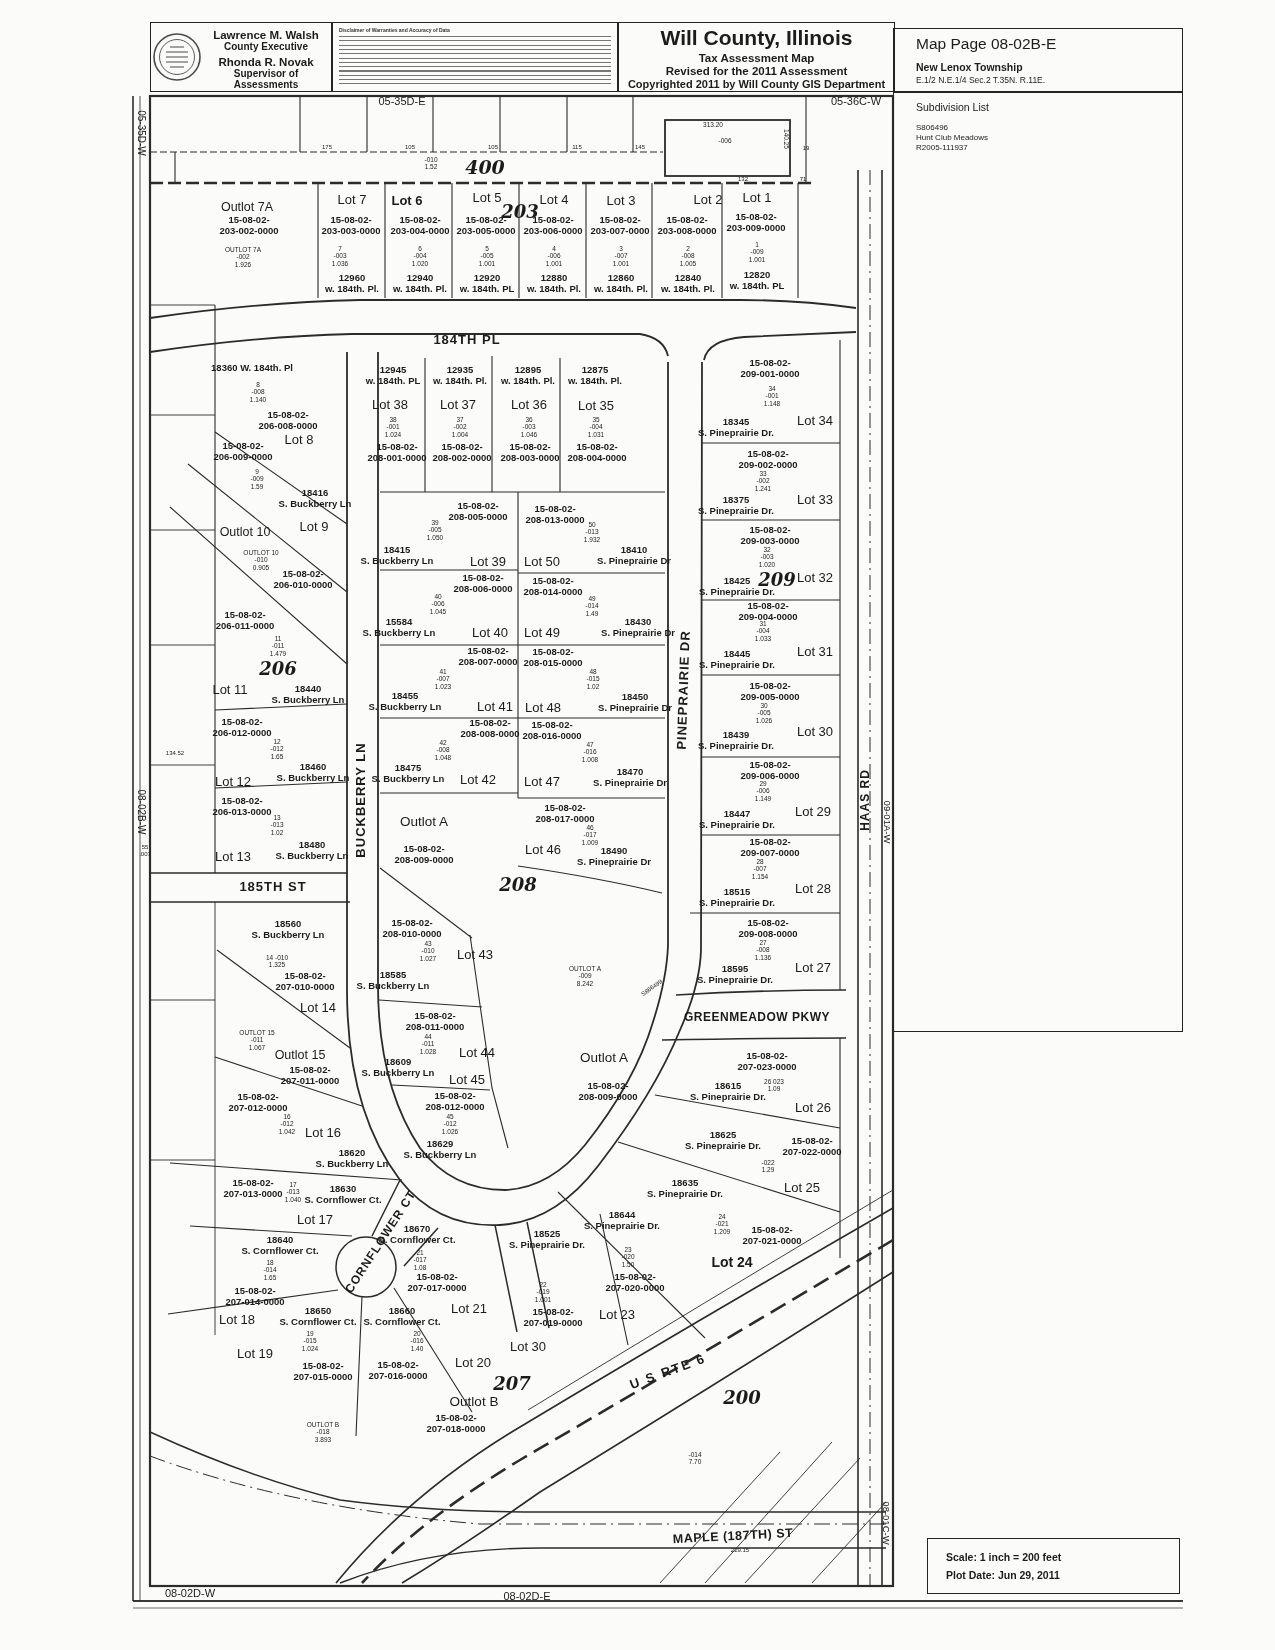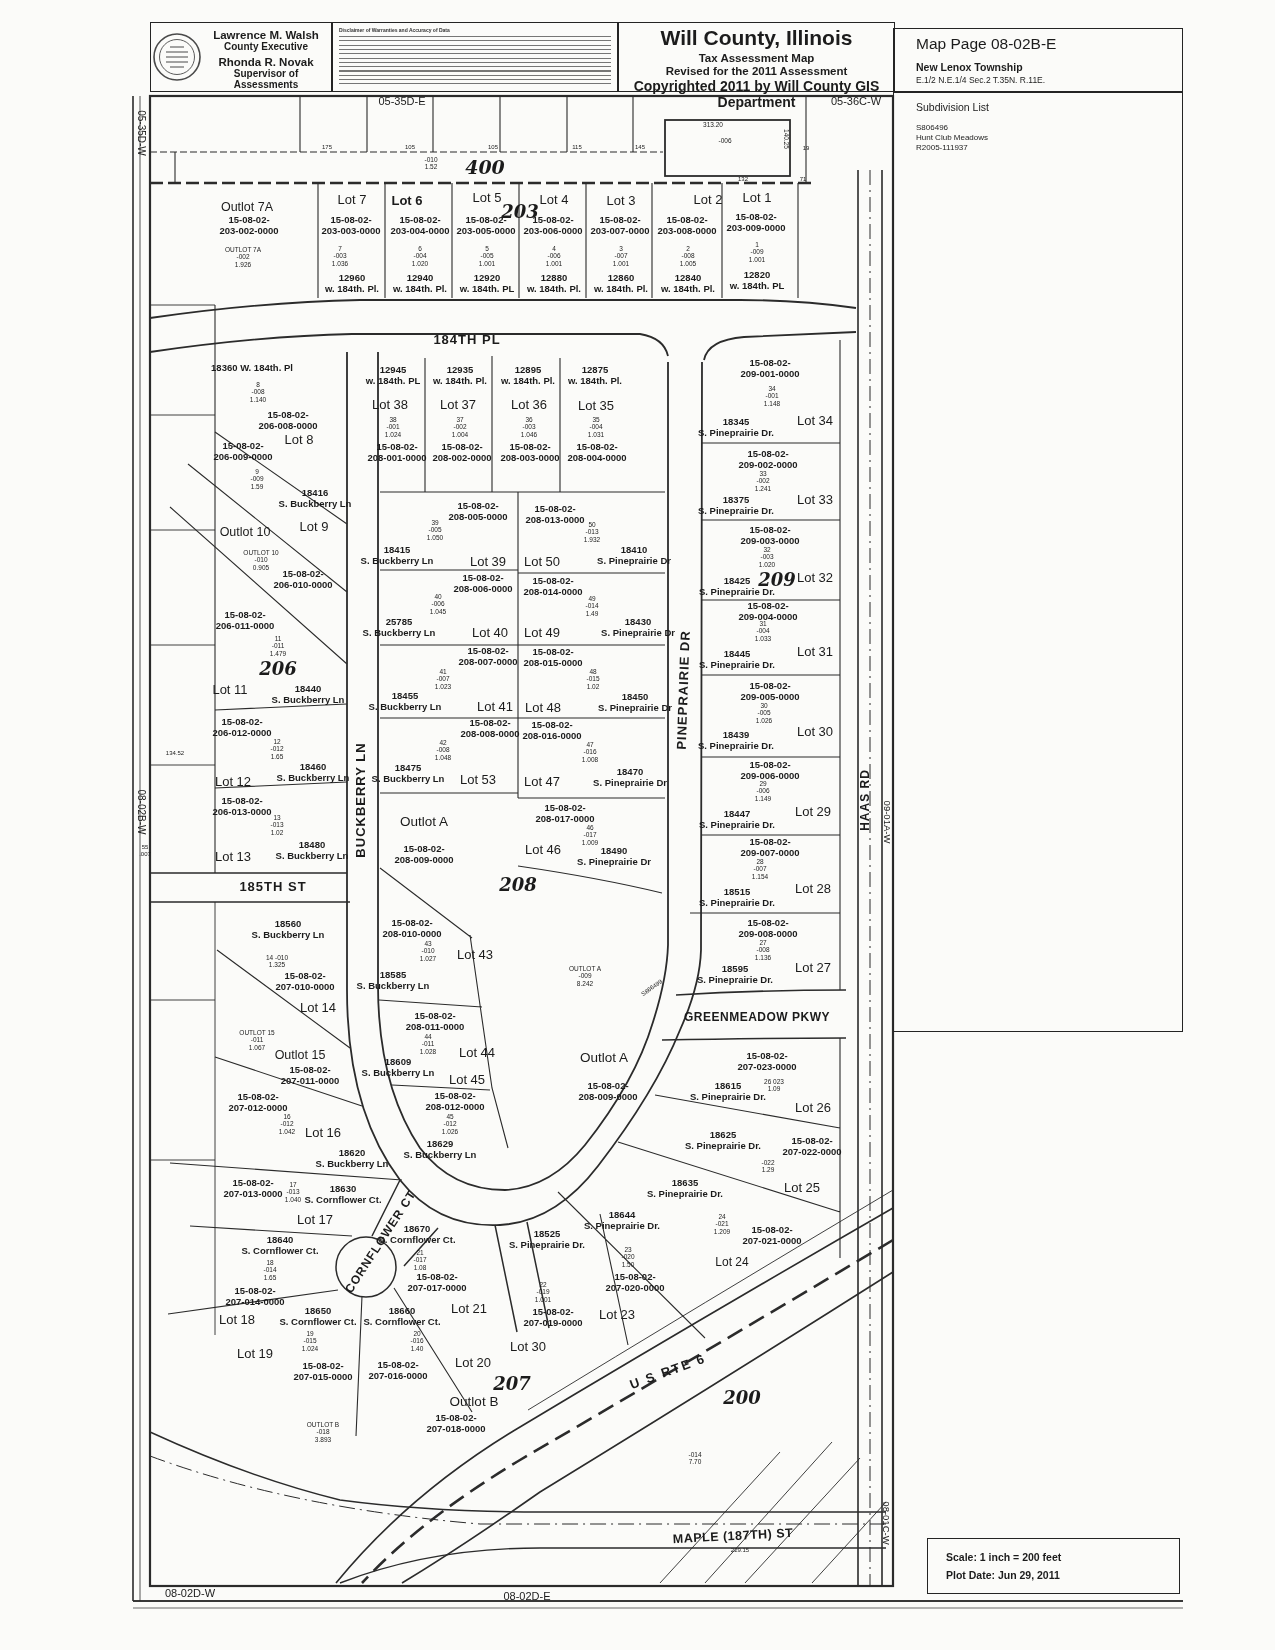--- a/index.html
+++ b/index.html
@@ -108,21 +108,21 @@
 
   <div class="box" style="left:332px;top:22px;width:286px;height:70px;">
     <div class="disc-title">Disclaimer of Warranties and Accuracy of Data</div>
     <div class="stripes"></div>
   </div>
 
   <div class="box" style="left:618px;top:22px;width:277px;height:70px;">
     <div class="hdrline" style="top:3px;font-size:21px;font-weight:700;">Will County, Illinois</div>
     <div class="hdrline" style="top:29px;font-size:11.5px;font-weight:700;">Tax Assessment Map</div>
     <div class="hdrline" style="top:42px;font-size:11.5px;font-weight:700;">Revised for the 2011 Assessment</div>
-    <div class="hdrline" style="top:55px;font-size:14px;font-weight:700;">Copyrighted 2011 by Will County GIS Department</div>
+    <div class="hdrline" style="top:55px;font-size:11px;font-weight:700;">Copyrighted 2011 by Will County GIS Department</div>
   </div>
 
   <div class="box" style="left:893px;top:28px;width:290px;height:64px;">
     <div class="abs leftline" style="left:22px;top:6px;font-size:15.5px;">Map Page 08-02B-E</div>
     <div class="abs leftline" style="left:22px;top:32px;font-size:10.5px;font-weight:700;">New Lenox Township</div>
     <div class="abs leftline" style="left:22px;top:46px;font-size:8.5px;">E.1/2 N.E.1/4 Sec.2 T.35N. R.11E.</div>
   </div>
 
   <div class="box" style="left:893px;top:92px;width:290px;height:940px;">
     <div class="abs leftline" style="left:22px;top:8px;font-size:10.5px;">Subdivision List</div>
@@ -332,21 +332,21 @@
 -013
 1.932</div>
       <div class="ml" style="left: 542px; top: 562px; font-size: 13px; font-weight: 400; transform: translate(-50%, -50%);">Lot 50</div>
       <div class="ml" style="left: 634px; top: 556px; font-size: 9.5px; font-weight: 700; transform: translate(-50%, -50%);">18410
 S. Pineprairie Dr</div>
       <div class="ml" style="left: 483px; top: 584px; font-size: 9.5px; font-weight: 700; transform: translate(-50%, -50%);">15-08-02-
 208-006-0000</div>
       <div class="ml" style="left: 438px; top: 604px; font-size: 6.5px; font-weight: 400; transform: translate(-50%, -50%);">40
 -006
 1.045</div>
-      <div class="ml" style="left: 399px; top: 628px; font-size: 9.5px; font-weight: 700; transform: translate(-50%, -50%);">25785
+      <div class="ml" style="left: 399px; top: 628px; font-size: 9.5px; font-weight: 700; transform: translate(-50%, -50%);">15584
 S. Buckberry Ln</div>
       <div class="ml" style="left: 490px; top: 633px; font-size: 13px; font-weight: 400; transform: translate(-50%, -50%);">Lot 40</div>
       <div class="ml" style="left: 553px; top: 587px; font-size: 9.5px; font-weight: 700; transform: translate(-50%, -50%);">15-08-02-
 208-014-0000</div>
       <div class="ml" style="left: 592px; top: 606px; font-size: 6.5px; font-weight: 400; transform: translate(-50%, -50%);">49
 -014
 1.49</div>
       <div class="ml" style="left: 542px; top: 633px; font-size: 13px; font-weight: 400; transform: translate(-50%, -50%);">Lot 49</div>
       <div class="ml" style="left: 638px; top: 628px; font-size: 9.5px; font-weight: 700; transform: translate(-50%, -50%);">18430
 S. Pineprairie Dr</div>
@@ -366,21 +366,21 @@
       <div class="ml" style="left: 543px; top: 708px; font-size: 13px; font-weight: 400; transform: translate(-50%, -50%);">Lot 48</div>
       <div class="ml" style="left: 635px; top: 703px; font-size: 9.5px; font-weight: 700; transform: translate(-50%, -50%);">18450
 S. Pineprairie Dr</div>
       <div class="ml" style="left: 490px; top: 729px; font-size: 9.5px; font-weight: 700; transform: translate(-50%, -50%);">15-08-02-
 208-008-0000</div>
       <div class="ml" style="left: 443px; top: 750px; font-size: 6.5px; font-weight: 400; transform: translate(-50%, -50%);">42
 -008
 1.048</div>
       <div class="ml" style="left: 408px; top: 774px; font-size: 9.5px; font-weight: 700; transform: translate(-50%, -50%);">18475
 S. Buckberry Ln</div>
-      <div class="ml" style="left: 478px; top: 780px; font-size: 13px; font-weight: 400; transform: translate(-50%, -50%);">Lot 53</div>
+      <div class="ml" style="left: 478px; top: 780px; font-size: 13px; font-weight: 400; transform: translate(-50%, -50%);">Lot 42</div>
       <div class="ml" style="left: 552px; top: 731px; font-size: 9.5px; font-weight: 700; transform: translate(-50%, -50%);">15-08-02-
 208-016-0000</div>
       <div class="ml" style="left: 590px; top: 752px; font-size: 6.5px; font-weight: 400; transform: translate(-50%, -50%);">47
 -016
 1.008</div>
       <div class="ml" style="left: 542px; top: 782px; font-size: 13px; font-weight: 400; transform: translate(-50%, -50%);">Lot 47</div>
       <div class="ml" style="left: 630px; top: 778px; font-size: 9.5px; font-weight: 700; transform: translate(-50%, -50%);">18470
 S. Pineprairie Dr</div>
       <div class="ml" style="left: 424px; top: 822px; font-size: 13.5px; font-weight: 400; transform: translate(-50%, -50%);">Outlot A</div>
       <div class="ml" style="left: 424px; top: 855px; font-size: 9.5px; font-weight: 700; transform: translate(-50%, -50%);">15-08-02-
@@ -501,21 +501,21 @@
       <div class="ml" style="left: 723px; top: 1141px; font-size: 9.5px; font-weight: 700; transform: translate(-50%, -50%);">18625
 S. Pineprairie Dr.</div>
       <div class="ml" style="left: 802px; top: 1188px; font-size: 13px; font-weight: 400; transform: translate(-50%, -50%);">Lot 25</div>
       <div class="ml" style="left: 685px; top: 1189px; font-size: 9.5px; font-weight: 700; transform: translate(-50%, -50%);">18635
 S. Pineprairie Dr.</div>
       <div class="ml" style="left: 722px; top: 1224px; font-size: 6.5px; font-weight: 400; transform: translate(-50%, -50%);">24
 -021
 1.209</div>
       <div class="ml" style="left: 772px; top: 1236px; font-size: 9.5px; font-weight: 700; transform: translate(-50%, -50%);">15-08-02-
 207-021-0000</div>
-      <div class="ml" style="left: 732px; top: 1263px; font-size: 12px; font-weight: 400; transform: translate(-50%, -50%);">Lot 24</div>
+      <div class="ml" style="left: 732px; top: 1263px; font-size: 14px; font-weight: 700; transform: translate(-50%, -50%);">Lot 24</div>
       <div class="ml" style="left: 622px; top: 1221px; font-size: 9.5px; font-weight: 700; transform: translate(-50%, -50%);">18644
 S. Pineprairie Dr.</div>
       <div class="ml" style="left: 628px; top: 1257px; font-size: 6.5px; font-weight: 400; transform: translate(-50%, -50%);">23
 -020
 1.50</div>
       <div class="ml" style="left: 635px; top: 1283px; font-size: 9.5px; font-weight: 700; transform: translate(-50%, -50%);">15-08-02-
 207-020-0000</div>
       <div class="ml" style="left: 617px; top: 1315px; font-size: 13px; font-weight: 400; transform: translate(-50%, -50%);">Lot 23</div>
       <div class="ml" style="left: 547px; top: 1240px; font-size: 9.5px; font-weight: 700; transform: translate(-50%, -50%);">18525
 S. Pineprairie Dr.</div>

